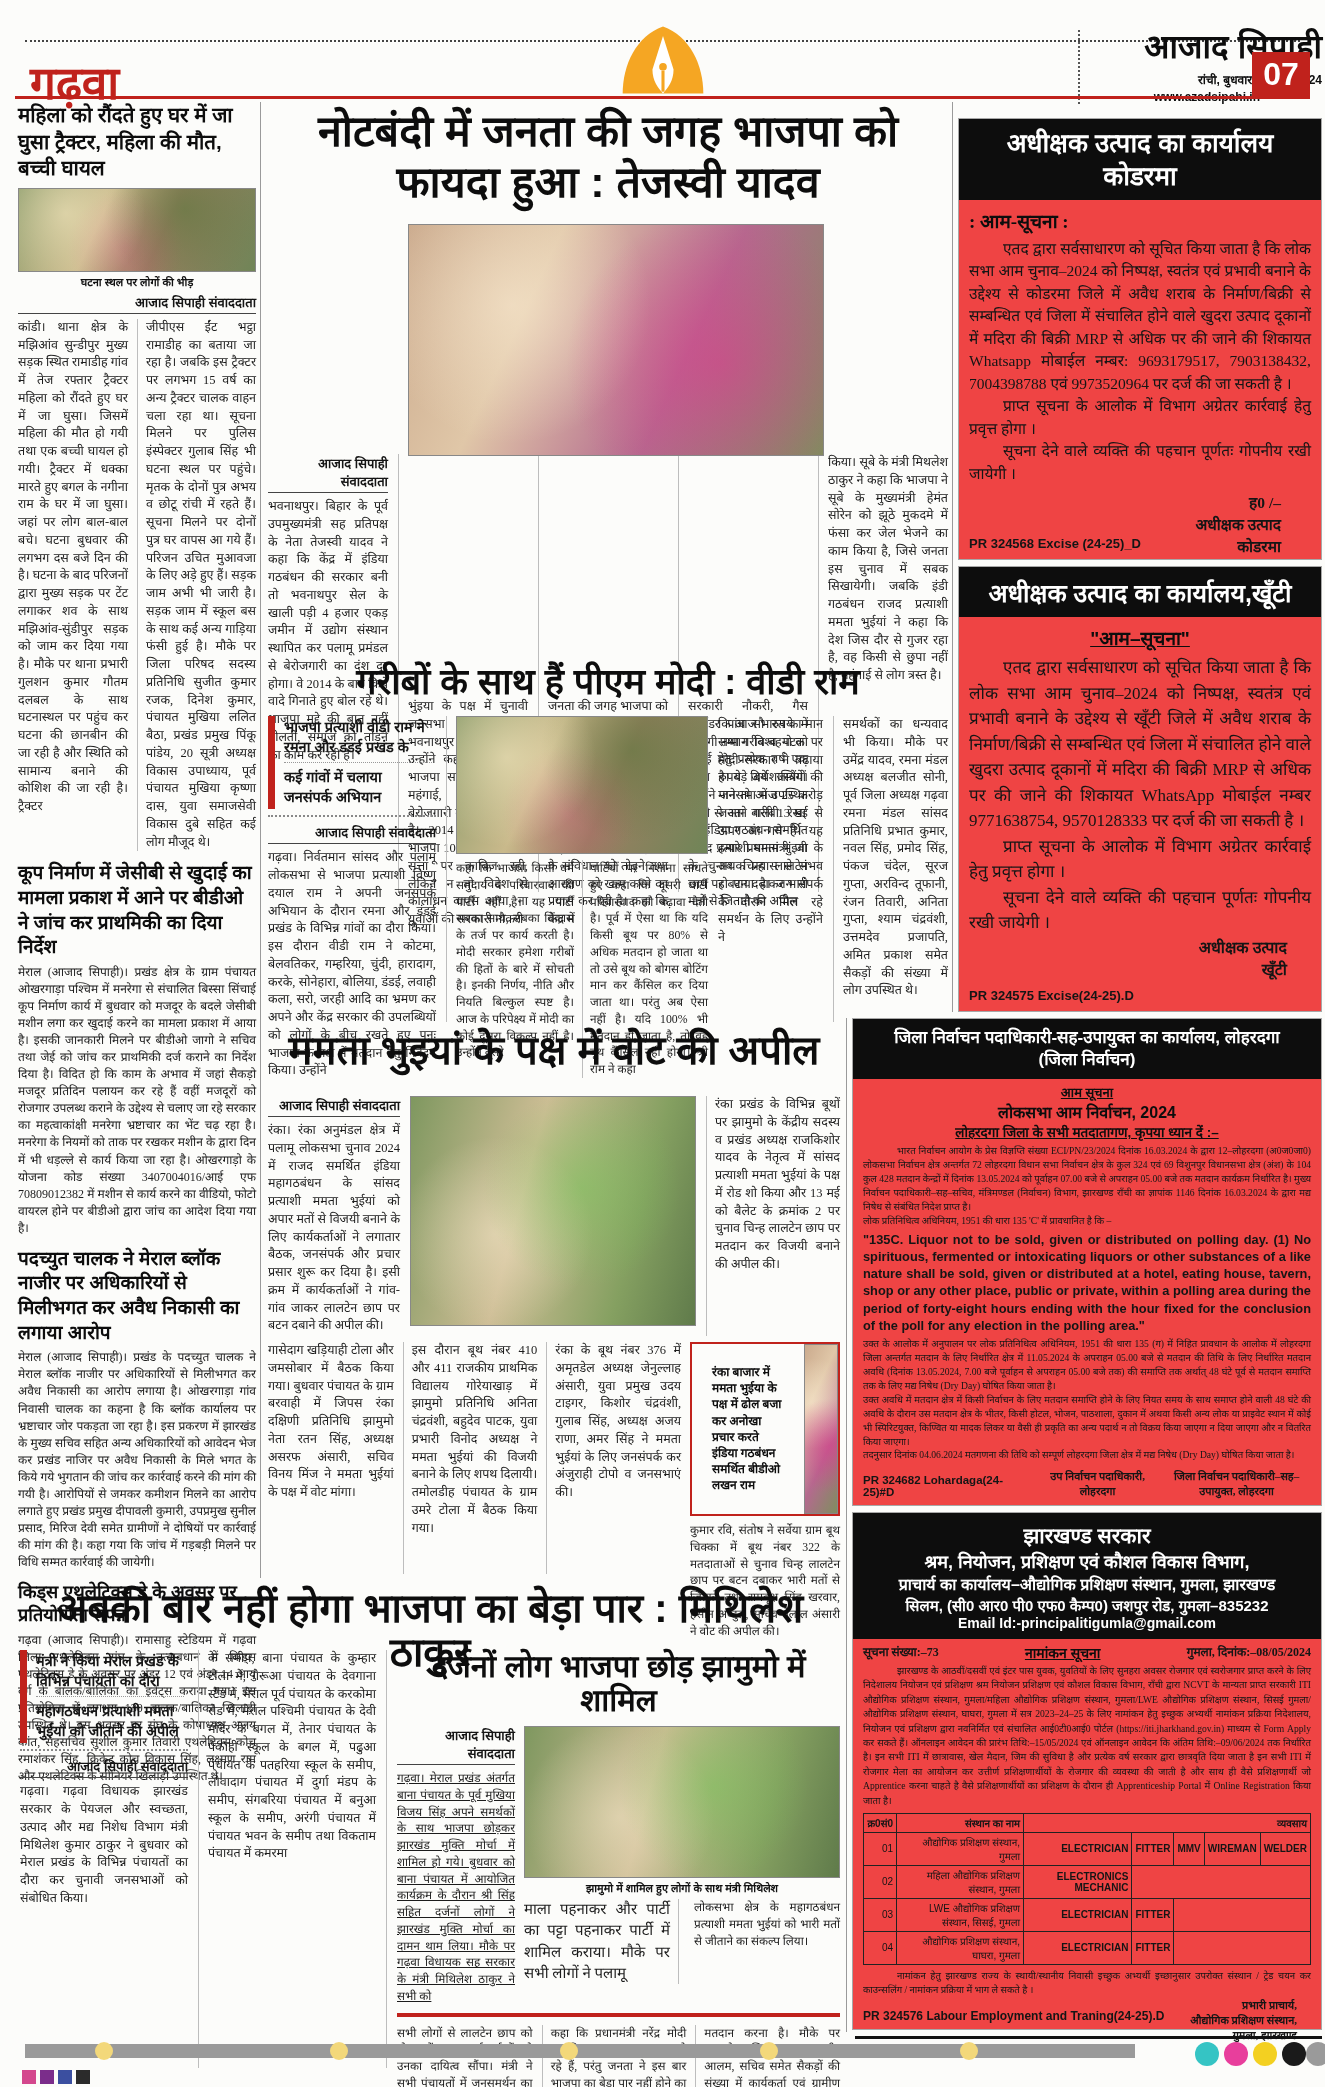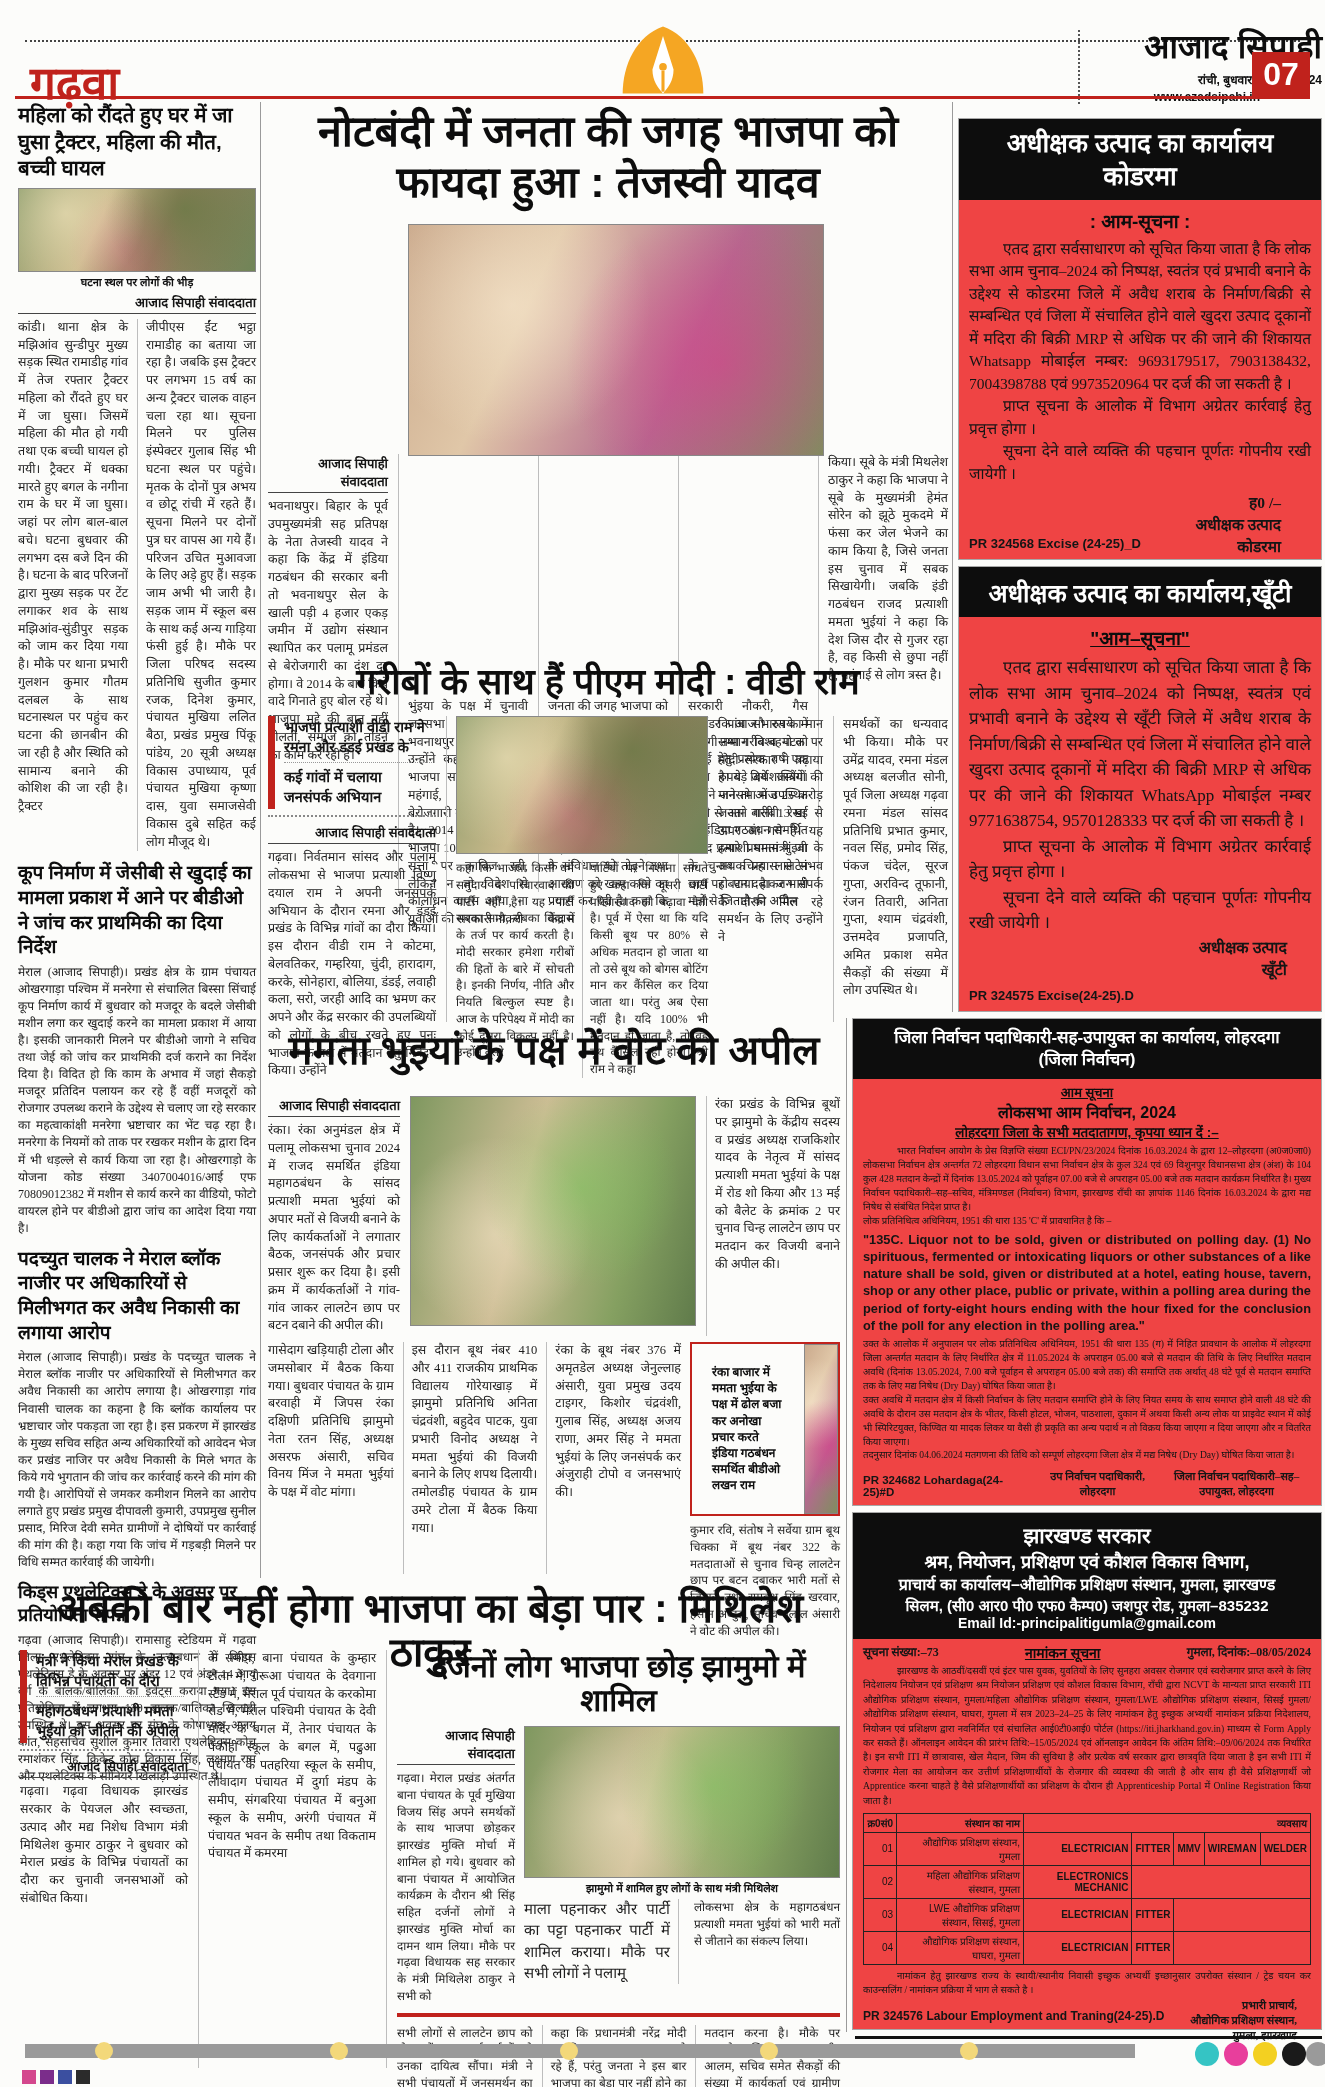--- a/index.html
+++ b/index.html
@@ -189,21 +189,21 @@
         <div class="dotline"></div>
         <div class="byline">आजाद सिपाही संवाददाता</div>
         <div class="bodytxt">गढ़वा। गढ़वा विधायक झारखंड सरकार के पेयजल और स्वच्छता, उत्पाद और मद्य निशेध विभाग मंत्री मिथिलेश कुमार ठाकुर ने बुधवार को मेराल प्रखंड के विभिन्न पंचायतों का दौरा कर चुनावी जनसभाओं को संबोधित किया।</div>
       </div>
       <div class="bodytxt" style="width:168px;flex:none;border-left:1px solid #bdbdbd;padding-left:9px;">के समीप, बाना पंचायत के कुम्हार टोला में, गेरूआ पंचायत के देवगाना स्टैंड में, मेराल पूर्व पंचायत के करकोमा रोड में, मेराल पश्चिमी पंचायत के देवी मंदिर के बगल में, तेनार पंचायत के पैकाही स्कूल के बगल में, पढुआ पंचायत के पतहरिया स्कूल के समीप, लोवादाग पंचायत में दुर्गा मंडप के समीप, संगबरिया पंचायत में बनुआ स्कूल के समीप, अरंगी पंचायत में पंचायत भवन के समीप तथा विकताम पंचायत में कमरमा</div>
       <div style="flex:1;border-left:1px solid #bdbdbd;padding-left:10px;">
         <div class="hl" style="font-size:31px;text-align:center;line-height:1.1;">दर्जनों लोग भाजपा छोड़ झामुमो में शामिल</div>
         <div style="display:flex;gap:9px;margin-top:8px;">
           <div style="width:118px;flex:none;">
             <div class="byline">आजाद सिपाही संवाददाता</div>
-            <div class="bodytxt" style="font-size:11.8px;">गढ़वा। मेराल प्रखंड अंतर्गत बाना पंचायत के पूर्व मुखिया विजय सिंह अपने समर्थकों के साथ भाजपा छोड़कर झारखंड मुक्ति मोर्चा में शामिल हो गये। बुधवार को बाना पंचायत में आयोजित कार्यक्रम के दौरान श्री सिंह सहित दर्जनों लोगों ने झारखंड मुक्ति मोर्चा का दामन थाम लिया। मौके पर गढ़वा विधायक सह सरकार के मंत्री मिथिलेश ठाकुर ने सभी को</div>
+            <div class="bodytxt" style="font-size:11.8px;text-decoration:underline;">गढ़वा। मेराल प्रखंड अंतर्गत बाना पंचायत के पूर्व मुखिया विजय सिंह अपने समर्थकों के साथ भाजपा छोड़कर झारखंड मुक्ति मोर्चा में शामिल हो गये। बुधवार को बाना पंचायत में आयोजित कार्यक्रम के दौरान श्री सिंह सहित दर्जनों लोगों ने झारखंड मुक्ति मोर्चा का दामन थाम लिया। मौके पर गढ़वा विधायक सह सरकार के मंत्री मिथिलेश ठाकुर ने सभी को</div>
           </div>
           <div style="flex:1;">
             <div class="photo green" style="height:152px;"></div>
             <div class="caption">झामुमो में शामिल हुए लोगों के साथ मंत्री मिथिलेश</div>
             <div style="display:flex;gap:8px;margin-top:4px;">
               <div class="bodytxt" style="flex:1;font-size:15px;font-family:Liberation Serif, serif;">माला पहनाकर और पार्टी का पट्टा पहनाकर पार्टी में शामिल कराया। मौके पर सभी लोगों ने पलामू</div>
               <div class="bodytxt" style="flex:1;border-left:1px solid #bdbdbd;padding-left:15px;font-size:11.8px;">लोकसभा क्षेत्र के महागठबंधन प्रत्याशी ममता भुईयां को भारी मतों से जीताने का संकल्प लिया।</div>
             </div>
           </div>
         </div>
@@ -215,21 +215,21 @@
         </div>
       </div>
     </div>
   </div>
 
   <div class="notice" style="left:958px;top:118px;width:364px;height:442px;">
     <div class="nhead" style="font-size:26px;line-height:1.25;">
       <div>अधीक्षक उत्पाद का कार्यालय</div>
       <div>कोडरमा</div>
     </div>
-    <div class="hl" style="font-size:19px;text-align:center;margin:8px 0 4px;">: आम-सूचना :</div>
+    <div class="hl" style="font-size:19px;margin:8px 0 4px;font-family:Liberation Serif, serif;">: आम-सूचना :</div>
     <div class="nbody indent" style="font-size:15.5px;line-height:1.45;">एतद द्वारा सर्वसाधारण को सूचित किया जाता है कि लोक सभा आम चुनाव–2024 को निष्पक्ष, स्वतंत्र एवं प्रभावी बनाने के उद्देश्य से कोडरमा जिले में अवैध शराब के निर्माण/बिक्री से सम्बन्धित एवं जिला में संचालित होने वाले खुदरा उत्पाद दूकानों में मदिरा की बिक्री MRP से अधिक पर की जाने की शिकायत Whatsapp मोबाईल नम्बर: 9693179517, 7903138432, 7004398788 एवं 9973520964 पर दर्ज की जा सकती है ।</div>
     <div class="nbody indent" style="font-size:15.5px;line-height:1.45;">प्राप्त सूचना के आलोक में विभाग अग्रेतर कार्रवाई हेतु प्रवृत्त होगा ।</div>
     <div class="nbody indent" style="font-size:15.5px;line-height:1.45;">सूचना देने वाले व्यक्ति की पहचान पूर्णतः गोपनीय रखी जायेगी ।</div>
     <div style="text-align:right;font-size:15.5px;font-weight:700;margin-top:6px;padding-right:30px;">
       <div>ह0 /–</div>
       <div>अधीक्षक उत्पाद</div>
       <div>कोडरमा</div>
     </div>
     <div class="prline" style="position:absolute;left:10px;bottom:8px;">PR 324568 Excise (24-25)_D</div>
   </div>

